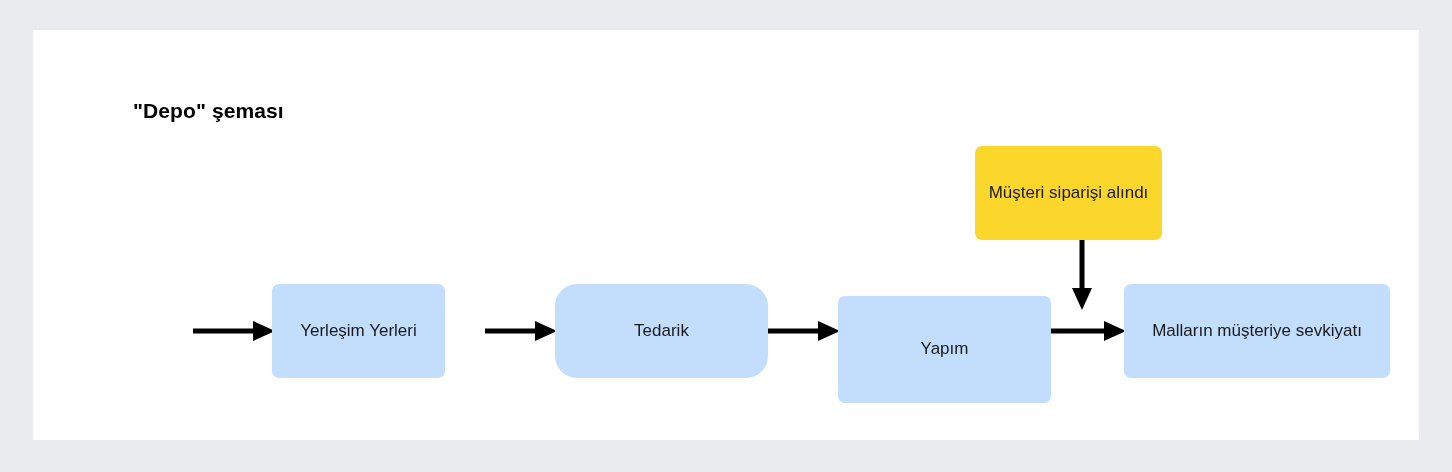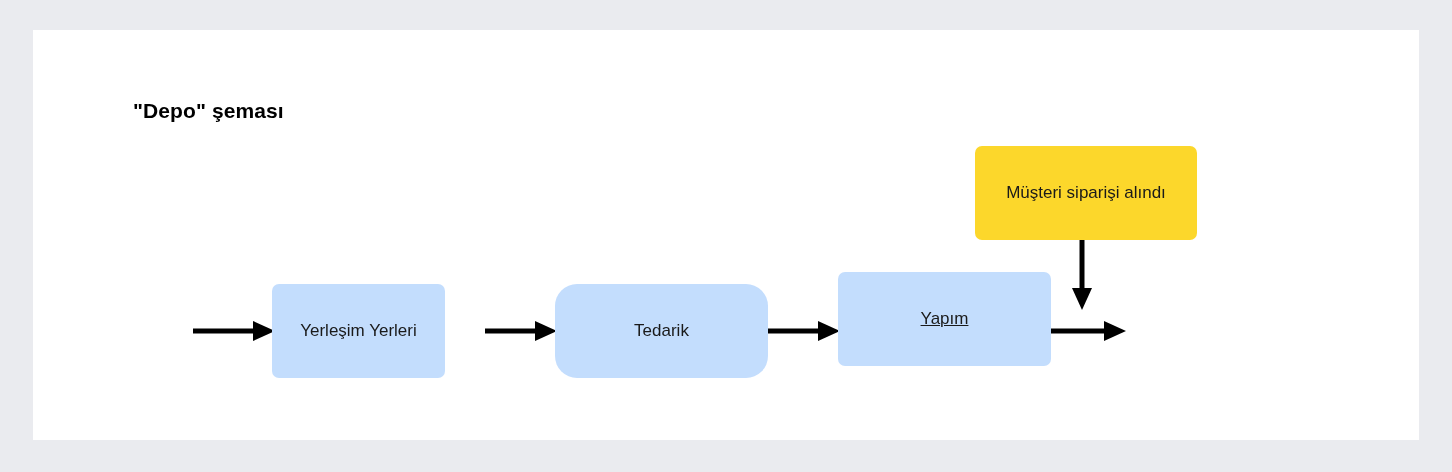--- a/index.html
+++ b/index.html
@@ -54,23 +54,23 @@
     color: #1a1a1a;
     font-size: 17px;
     line-height: 1.35;
     padding: 4px 10px;
   }
   .node-blue { background: #c3ddfd; }
   .node-yellow { background: #fcd72b; }
 
   #node-0 { left: 272px; top: 284px;  width: 173px; height: 94px; }
   #node-1 { left: 555px; top: 284px;  width: 213px; height: 94px; border-radius: 22px; }
-  #node-2 { left: 838px; top: 272px;  width: 213px; height: 94px; text-decoration: underline; }
+  #node-2 { left: 838px; top: 296px;  width: 213px; height: 107px; }
   #node-3 { left: 1124px; top: 284px; width: 266px; height: 94px; }
-  #node-order { left: 975px; top: 146px; width: 222px; height: 94px; }
+  #node-order { left: 975px; top: 146px; width: 187px; height: 94px; }
 
   
   .arrow {
     position: absolute;
     overflow: visible;
   }
   .arrow svg { display: block; }
 
   #arrow-in      { left: 193px; top: 318px; width: 82px;  height: 26px; }
   #arrow-0-1     { left: 485px; top: 318px; width: 72px;  height: 26px; }
@@ -120,20 +120,23 @@
     <span>Yapım</span>
   </div>
 
   <div class="arrow" id="arrow-2-3">
     <svg width="75" height="26" viewBox="0 0 75 26" aria-hidden="true">
       <line x1="0" y1="13" x2="57" y2="13" stroke="#000000" stroke-width="5"></line>
       <polygon points="53,3 75,13 53,23" fill="#000000"></polygon>
     </svg>
   </div>
 
+  <div class="node node-blue" id="node-3">
+    <span>Malların müşteriye sevkiyatı</span>
+  </div>
 
   <div class="node node-yellow" id="node-order">
     <span>Müşteri siparişi alındı</span>
   </div>
 
   <div class="arrow" id="arrow-order">
     <svg width="26" height="70" viewBox="0 0 26 70" aria-hidden="true">
       <line x1="13" y1="0" x2="13" y2="52" stroke="#000000" stroke-width="5"></line>
       <polygon points="3,48 13,70 23,48" fill="#000000"></polygon>
     </svg>

